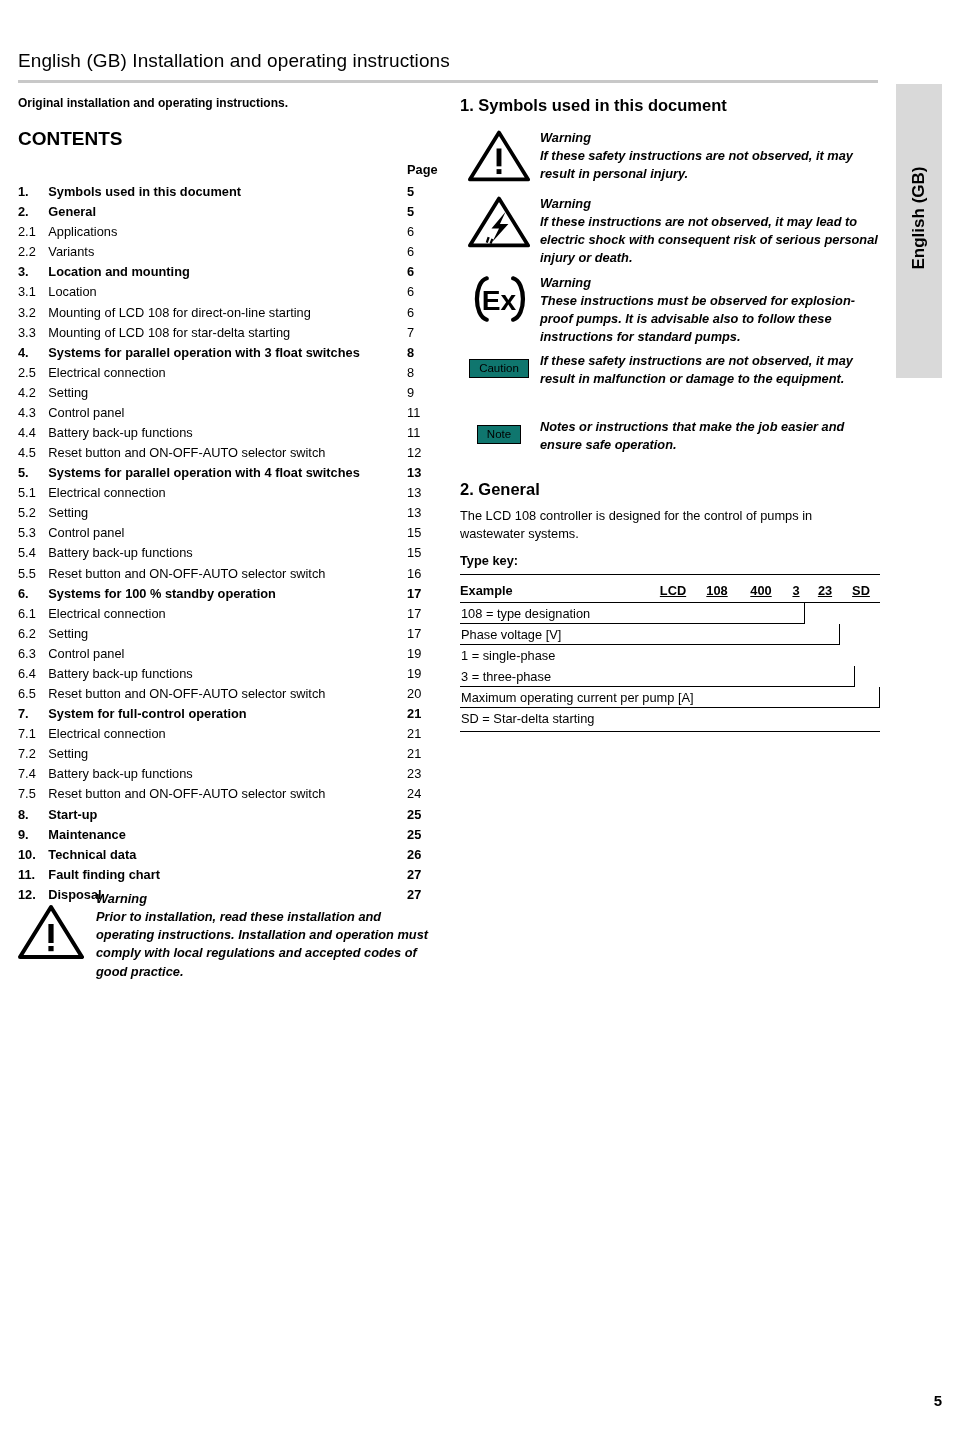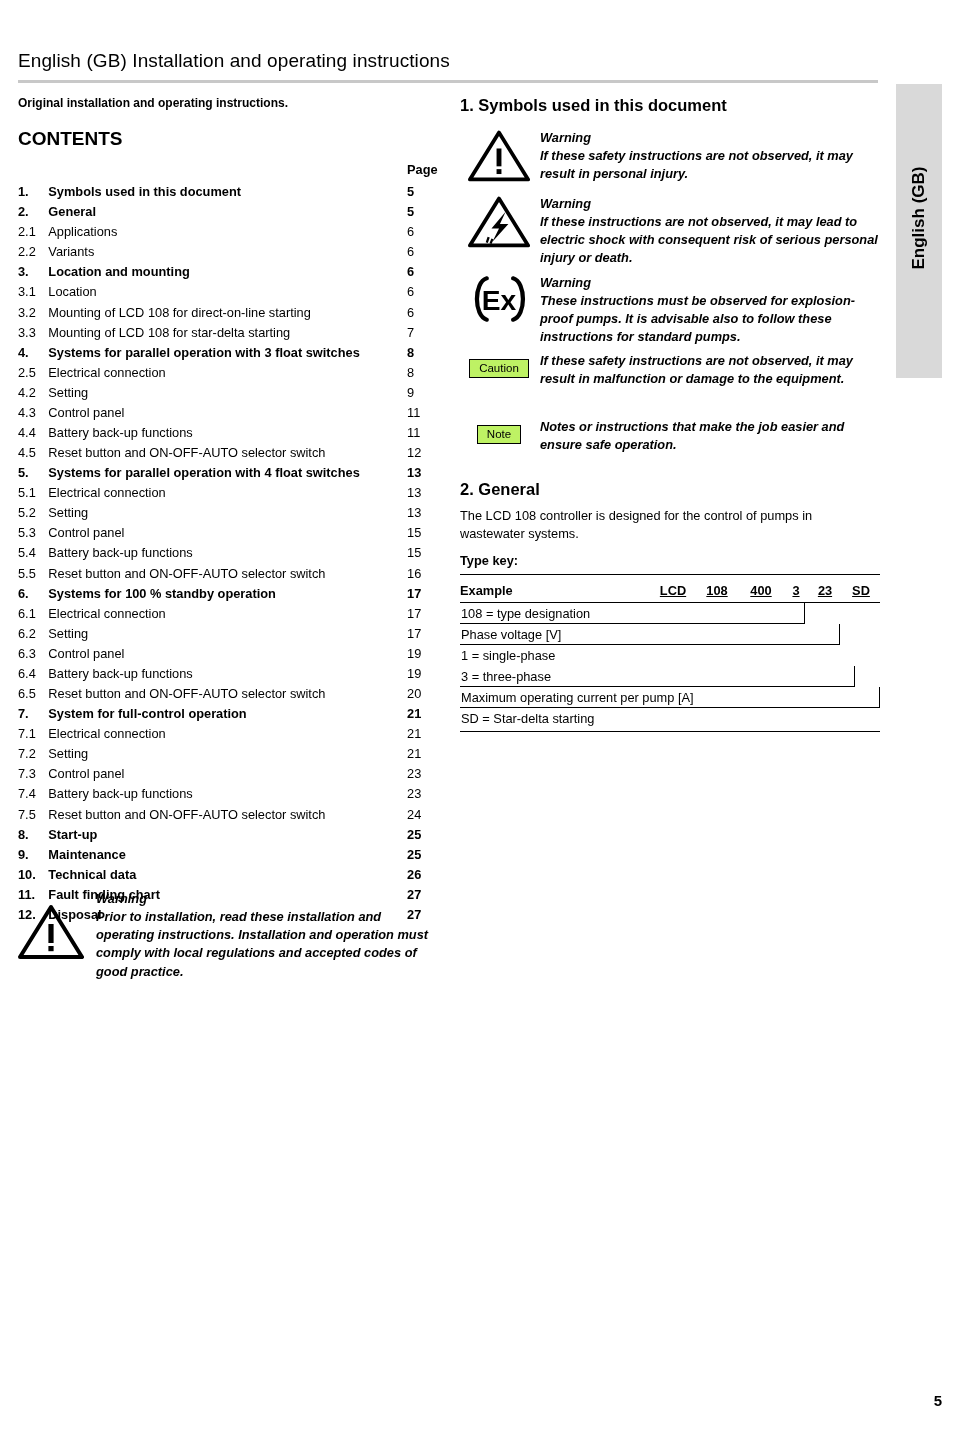--- a/index.html
+++ b/index.html
@@ -157,21 +157,21 @@
     line-height: 1.42;
     font-weight: bold;
     font-style: italic;
   }
   .sym-text .w {
     display: block;
   }
   .tagbox {
     display: inline-block;
     border: 1.6px solid #000;
-    background: #bef264;
+    background: #0f766e;
     font-size: 11.5px;
     font-weight: normal;
     font-style: normal;
     padding: 2px 9px;
     line-height: 1.1;
   }
   .sec2 {
     margin-top: 14px;
   }
   .sec2 p {
@@ -411,25 +411,20 @@
             <td class="num">7.1</td>
             <td class="txt">Electrical connection</td>
             <td class="pg">21</td>
           </tr>
           <tr>
             <td class="num">7.2</td>
             <td class="txt">Setting</td>
             <td class="pg">21</td>
           </tr>
           <tr>
-            <td class="num">7.3</td>
-            <td class="txt">Control panel</td>
-            <td class="pg">23</td>
-          </tr>
-          <tr>
             <td class="num">7.4</td>
             <td class="txt">Battery back-up functions</td>
             <td class="pg">23</td>
           </tr>
           <tr>
             <td class="num">7.5</td>
             <td class="txt">Reset button and ON-OFF-AUTO selector switch</td>
             <td class="pg">24</td>
           </tr>
           <tr class="bold">

